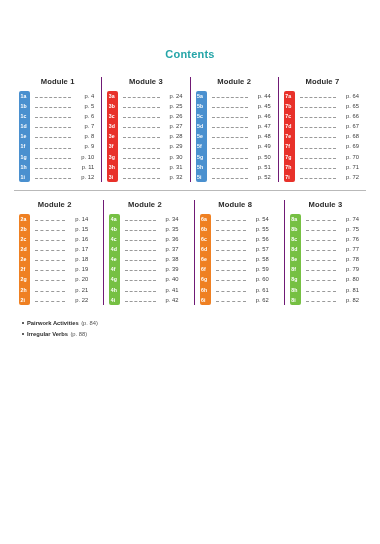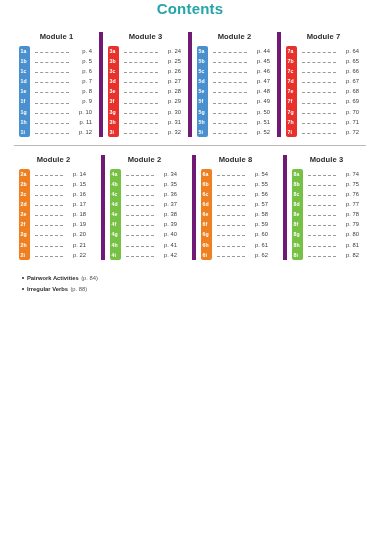--- a/index.html
+++ b/index.html
@@ -21,24 +21,25 @@
     height: 544px;
     box-sizing: border-box;
     padding: 0;
     background: #ffffff;
     position: relative;
   }
 
   .page-title {
     text-align: center;
     color: #25a5a8;
-    font-size: 15px;
+    font-size: 11px;
     font-weight: bold;
     letter-spacing: 0.2px;
     margin: 0;
+    padding-top: 45px;
     line-height: 18px;
   }
 
   
   .modules-grid {
     margin: 0;
     padding: 0 14px;
     box-sizing: border-box;
     width: 380px;
   }
@@ -68,21 +69,21 @@
   }
 
   .module-block {
     flex: 1 1 0;
     box-sizing: border-box;
     padding: 0 5px 0 5px;
     position: relative;
   }
 
   .module-block + .module-block {
-    border-left: 4px solid #701a75;
+    border-left: 1px solid #701a75;
   }
 
   .module-title {
     text-align: center;
     font-size: 7.6px;
     font-weight: bold;
     color: #2b2b2b;
     margin: 0 0 4px 0;
     line-height: 10px;
     letter-spacing: 0.1px;

